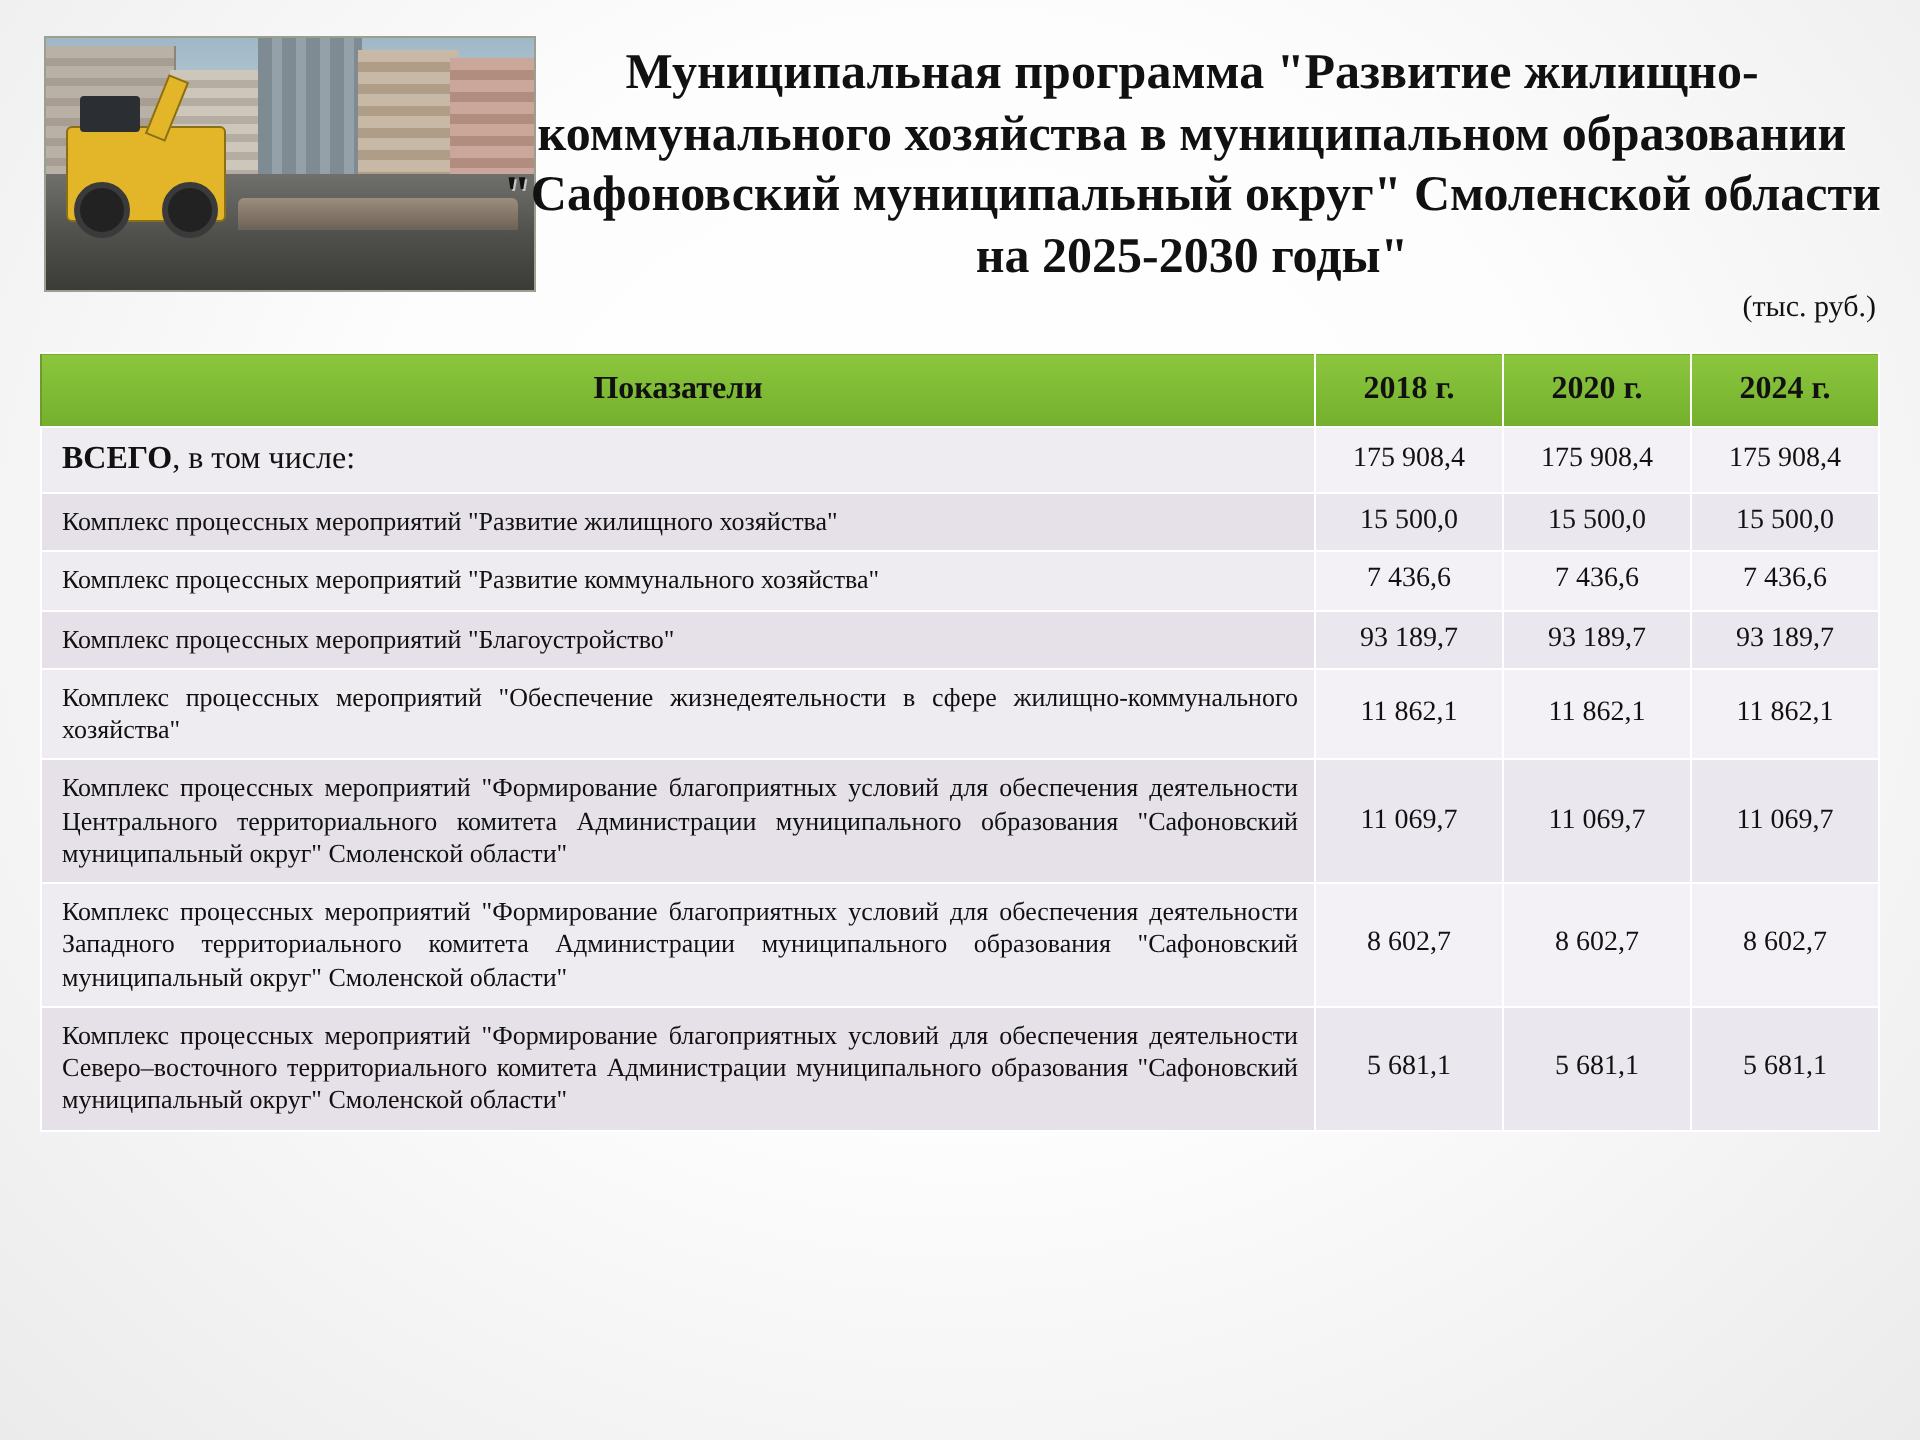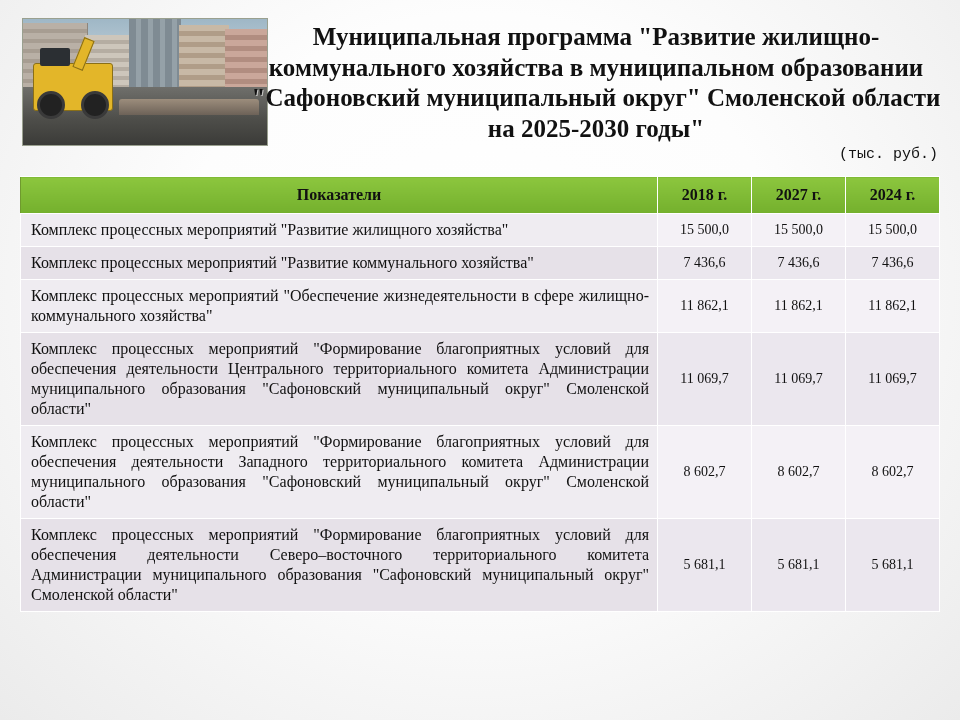--- a/index.html
+++ b/index.html
@@ -117,21 +117,20 @@
     color: #111111;
     text-shadow: 1px 1px 0 rgba(255,255,255,0.6);
   }
 
   .units {
     position: absolute;
     right: 22px;
     top: 146px;
     font-size: 15px;
     color: #111;
-    font-family: Liberation Mono, monospace;
   }
 
   
   .table-wrap {
     position: absolute;
     left: 20px;
     top: 176px;
     width: 920px;
   }
   table {
@@ -151,21 +150,21 @@
     text-align: center;
     height: 34px;
     border: 1px solid #ffffff;
   }
   thead th.first {
     border-left: 1px solid #6f9a2e;
   }
   td.label {
     background: #e9e4ea;
     color: #111;
-    font-size: 16px;
+    font-size: 13px;
     padding: 6px 8px 6px 10px;
     text-align: justify;
     text-align-last: left;
     line-height: 1.25;
   }
   td.label.total {
     font-size: 16px;
     text-align: left;
   }
   td.label.total b { font-weight: bold; }
@@ -216,38 +215,50 @@
       <colgroup>
         <col class="c-label">
         <col class="c-y">
         <col class="c-y">
         <col class="c-y">
       </colgroup>
       <thead>
         <tr>
           <th class="first">Показатели</th>
           <th>2018 г.</th>
-          <th>2027 г.</th>
+          <th>2020 г.</th>
           <th>2024 г.</th>
         </tr>
       </thead>
       <tbody>
+        <tr>
+          <td class="label total"><b>ВСЕГО</b><span>, в том числе:</span></td>
+          <td class="num">175 908,4</td>
+          <td class="num">175 908,4</td>
+          <td class="num">175 908,4</td>
+        </tr>
         <tr>
           <td class="label"> Комплекс процессных мероприятий "Развитие жилищного хозяйства"</td>
           <td class="num">15 500,0</td>
           <td class="num">15 500,0</td>
           <td class="num">15 500,0</td>
         </tr>
         <tr>
           <td class="label">Комплекс процессных мероприятий "Развитие коммунального хозяйства"</td>
           <td class="num">7 436,6</td>
           <td class="num">7 436,6</td>
           <td class="num">7 436,6</td>
         </tr>
         <tr>
+          <td class="label">Комплекс процессных мероприятий "Благоустройство"</td>
+          <td class="num">93 189,7</td>
+          <td class="num">93 189,7</td>
+          <td class="num">93 189,7</td>
+        </tr>
+        <tr>
           <td class="label">Комплекс процессных мероприятий "Обеспечение жизнедеятельности в сфере жилищно-коммунального хозяйства"</td>
           <td class="num">11 862,1</td>
           <td class="num">11 862,1</td>
           <td class="num">11 862,1</td>
         </tr>
         <tr>
           <td class="label">Комплекс процессных мероприятий "Формирование благоприятных условий для обеспечения деятельности Центрального территориального комитета Администрации муниципального образования "Сафоновский муниципальный округ" Смоленской области"</td>
           <td class="num">11 069,7</td>
           <td class="num">11 069,7</td>
           <td class="num">11 069,7</td>

